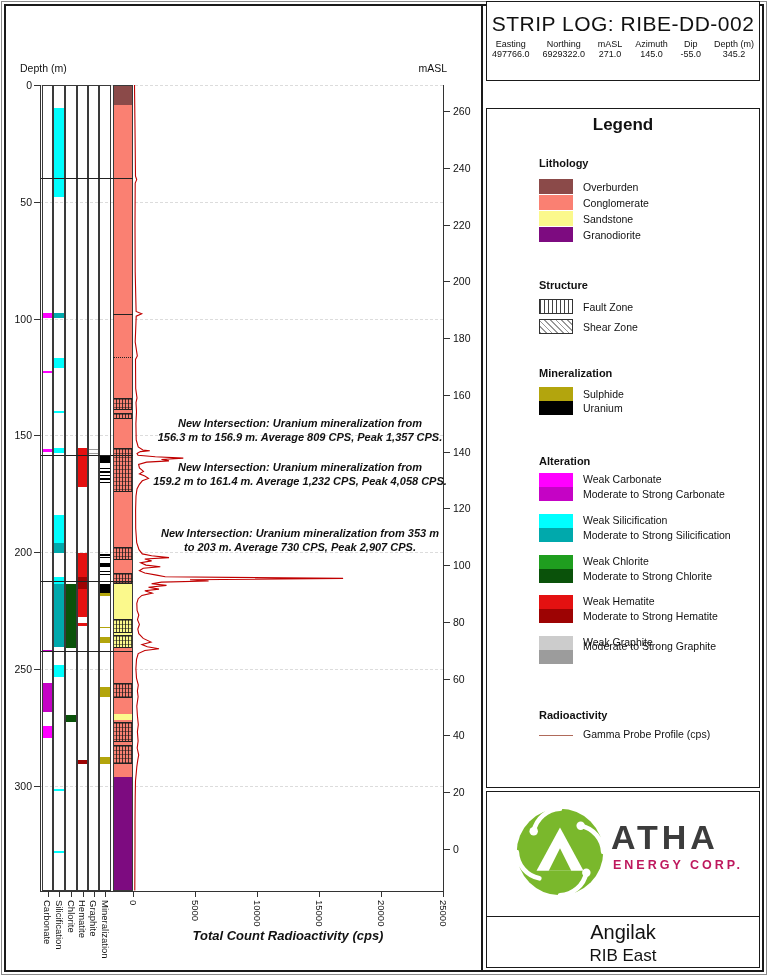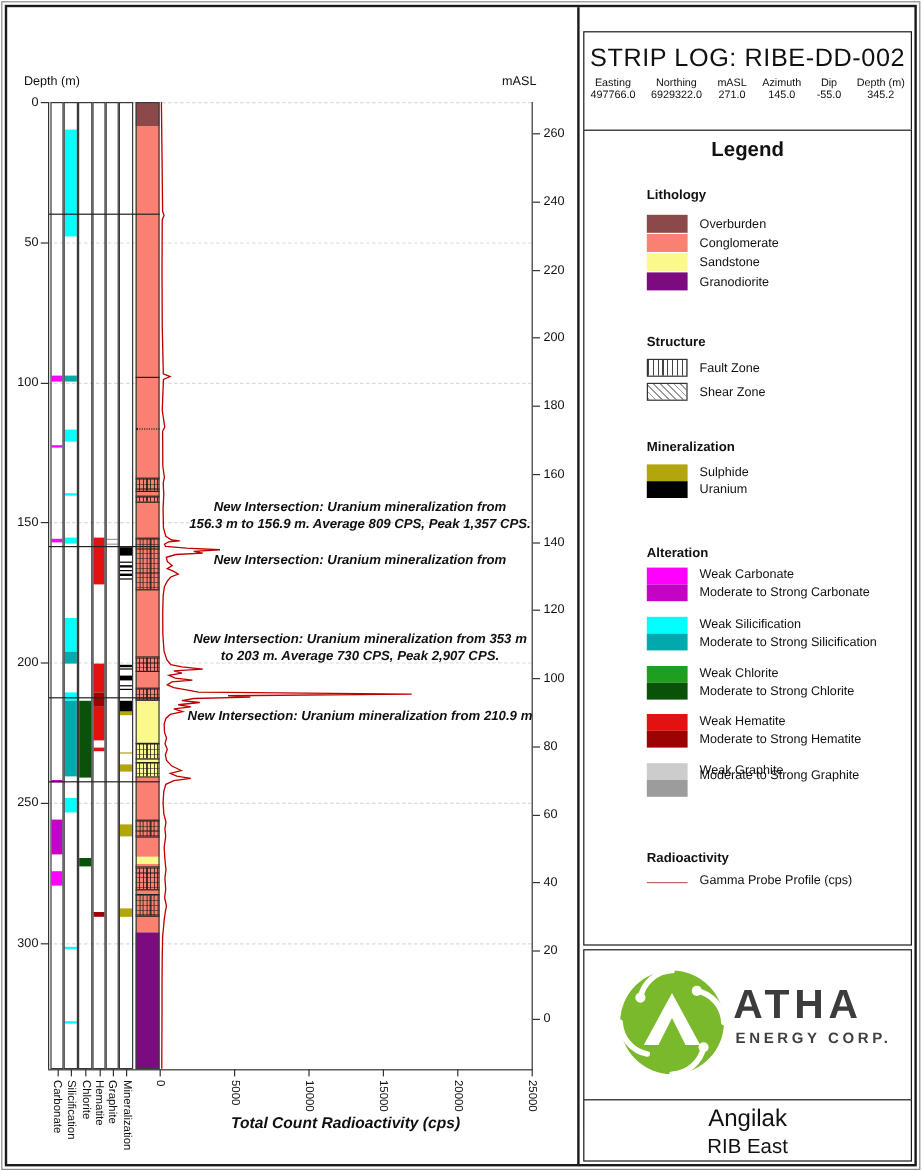--- a/index.html
+++ b/index.html
@@ -14,21 +14,21 @@
   .x-title{position:absolute;left:133px;top:928px;width:310px;text-align:center;
            font:italic 700 13px "Liberation Sans",sans-serif;z-index:8;}
   .annotation{position:absolute;left:140px;width:320px;text-align:center;
               font:italic 700 11px/13.5px "Liberation Sans",sans-serif;z-index:9;}
   .hatch-grid{background-image:
      repeating-linear-gradient(90deg,rgba(25,25,25,.8) 0 1px,transparent 1px 3px),
      repeating-linear-gradient(180deg,rgba(25,25,25,.5) 0 1px,transparent 1px 4px);}
   .divider{position:absolute;left:481px;top:6px;bottom:6px;width:2px;background:#1a1a1a;}
   .right-panel{position:absolute;left:483px;top:0;width:285px;height:976px;}
   .box{position:absolute;left:3px;width:274px;border:1px solid #1a1a1a;background:#fff;box-sizing:border-box;}
-  .header-box{top:26px;height:108px;text-align:center;}
+  .header-box{top:1px;height:80px;text-align:center;}
   .hdr-title{font-size:21px;letter-spacing:.5px;white-space:nowrap;margin-top:10px;}
   .meta-row{display:flex;justify-content:space-between;padding:3px 5px 0 5px;}
   .meta-cell{text-align:center;}
   .meta-label{font-size:9px;}
   .meta-value{font-size:9px;}
   .notes{margin-top:4px;font-size:9.5px;line-height:11.5px;}
   .legend-box{top:108px;height:680px;}
   .lg-title{position:absolute;left:0;width:100%;top:6px;text-align:center;font-size:17px;font-weight:700;}
   .lg-heading{position:absolute;left:52px;font-size:11px;font-weight:700;}
   .lg-row{position:absolute;left:52px;display:flex;align-items:center;}
@@ -60,27 +60,27 @@
     <div class="axis-title depth-title">Depth (m)</div>
     <div class="axis-title masl-title">mASL</div>
     <div class="x-title">Total Count Radioactivity (cps)</div>
 
     <div class="annotation" style="top:417px">
       <div>New Intersection: Uranium mineralization from</div>
       <div>156.3 m to 156.9 m. Average 809 CPS, Peak 1,357 CPS.</div>
     </div>
     <div class="annotation" style="top:461px">
       <div>New Intersection: Uranium mineralization from</div>
+      <div>159.2 m to 161.4 m. Average 1,232 CPS, Peak 4,058 CPS.</div>
     </div>
     <div class="annotation" style="top:527px">
       <div>New Intersection: Uranium mineralization from 353 m</div>
       <div>to 203 m. Average 730 CPS, Peak 2,907 CPS.</div>
     </div>
     <div class="annotation" style="top:591px">
-      <div>New Intersection: Uranium mineralization from 210.9 m</div>
     </div>
   <div style="position: absolute; left: 40px; top: 85px; width: 403px; height: 0px; border-top: 1px dashed rgb(220, 220, 220); z-index: 1;"></div>
       <div style="position: absolute; left: 40px; top: 201.75px; width: 403px; height: 0px; border-top: 1px dashed rgb(220, 220, 220); z-index: 1;"></div>
       <div style="position: absolute; left: 40px; top: 318.5px; width: 403px; height: 0px; border-top: 1px dashed rgb(220, 220, 220); z-index: 1;"></div>
       <div style="position: absolute; left: 40px; top: 435.25px; width: 403px; height: 0px; border-top: 1px dashed rgb(220, 220, 220); z-index: 1;"></div>
       <div style="position: absolute; left: 40px; top: 552px; width: 403px; height: 0px; border-top: 1px dashed rgb(220, 220, 220); z-index: 1;"></div>
       <div style="position: absolute; left: 40px; top: 668.75px; width: 403px; height: 0px; border-top: 1px dashed rgb(220, 220, 220); z-index: 1;"></div>
       <div style="position: absolute; left: 40px; top: 785.5px; width: 403px; height: 0px; border-top: 1px dashed rgb(220, 220, 220); z-index: 1;"></div>
       <div style="position: absolute; left: 113px; top: 85px; width: 20px; height: 19.8475px; background: rgb(139, 74, 73); z-index: 3;"></div>
       <div style="position: absolute; left: 113px; top: 104.847px; width: 20px; height: 478.675px; background: rgb(250, 128, 114); z-index: 3;"></div>
@@ -351,21 +351,21 @@
         <path d="M96,50 A30,30 0 0 0 72,22" stroke="#fff" stroke-width="5" fill="none" stroke-linecap="round"></path>
         <path d="M50,96 A30,30 0 0 0 78,72" stroke="#fff" stroke-width="5" fill="none" stroke-linecap="round"></path>
         <path d="M4,50 A30,30 0 0 0 28,78" stroke="#fff" stroke-width="5" fill="none" stroke-linecap="round"></path>
         <circle cx="22" cy="28" r="4.5" fill="#fff"></circle>
         <circle cx="72" cy="22" r="4.5" fill="#fff"></circle>
         <circle cx="78" cy="72" r="4.5" fill="#fff"></circle>
         <path d="M50,24 L75,70 L25,70 Z" fill="#fff"></path>
         <path d="M50,46 L62,70 L38,70 Z" fill="#7AB82C"></path>
       </svg>
       <div class="logo-name" style="color:#3C3C3C">ATHA</div>
-      <div class="logo-sub" style="color:#404040">ENERGY CORP.</div>
+      <div class="logo-sub" style="color:#be185d">ENERGY CORP.</div>
     </div>
 
     <div class="box footer-box">
       <div class="footer-line1">Angilak</div>
       <div class="footer-line2">RIB East</div>
     </div>
   </div>
 </div>
 
 </body></html>

